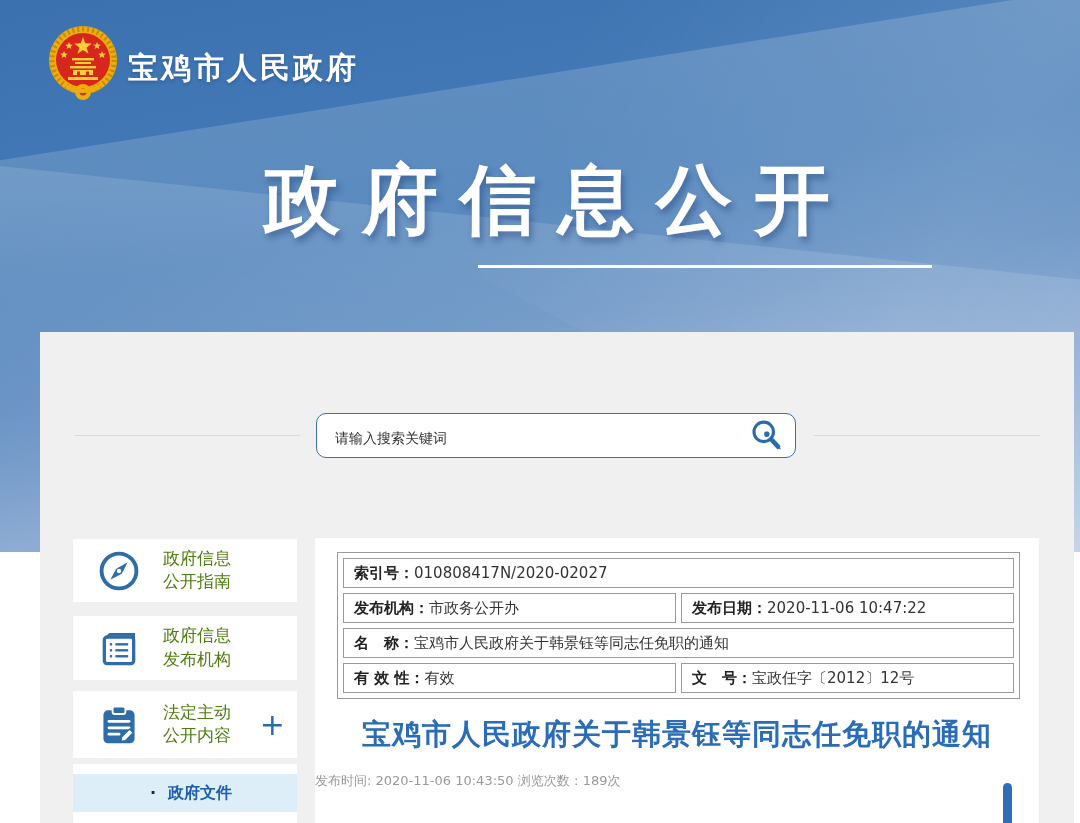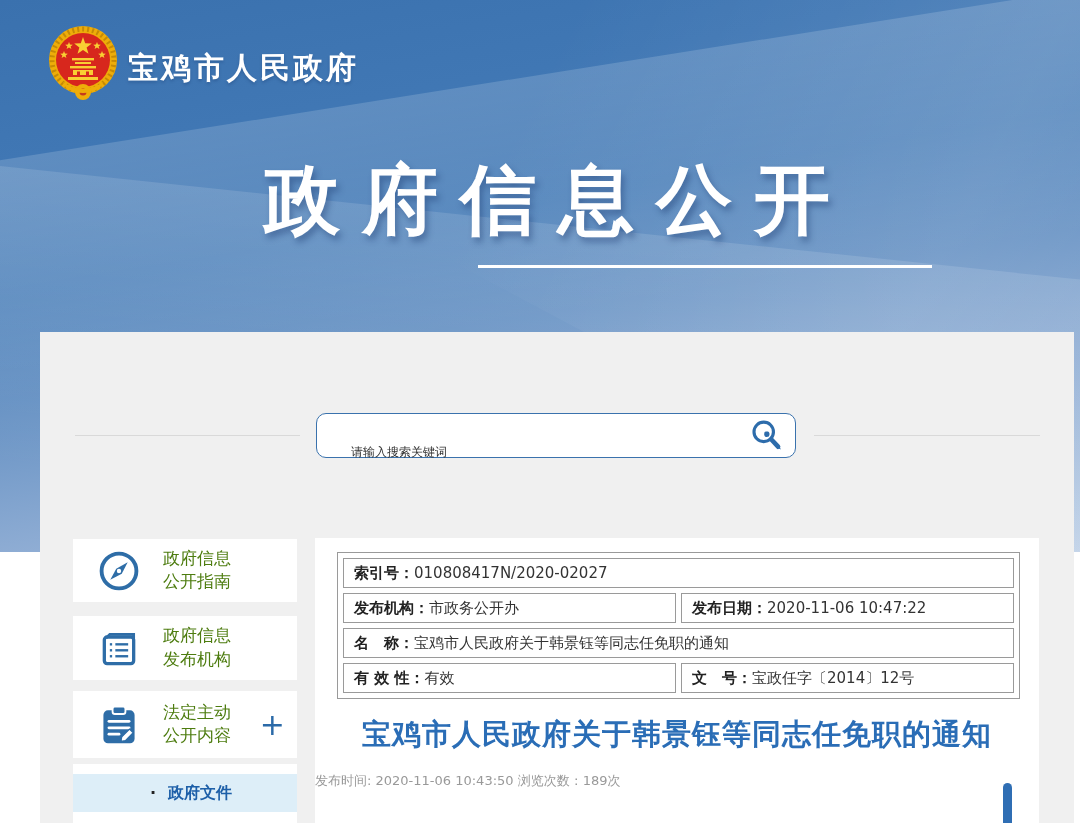--- a/index.html
+++ b/index.html
@@ -32,22 +32,22 @@
 
   
   .gray-panel { position:absolute; left:40px; top:332px; width:1034px; height:491px; background:#f0f0f0; }
 
   
   .deco-line { position:absolute; top:103px; height:1px; background:#d9d9d9; }
   .deco-line.left  { left:35px;  width:225px; }
   .deco-line.right { left:774px; width:226px; }
   .search-box { position:absolute; left:276px; top:81px; width:480px; height:45px; background:#ffffff;
                 border:1px solid #3a72ad; border-radius:10px; }
-  .search-box input { position:absolute; left:0; top:16px; width:420px; height:100%; border:none; outline:none;
-                background:transparent; font-size:12px; color:#333; padding-left:34px;
+  .search-box input { position:absolute; left:0; top:2px; width:420px; height:100%; border:none; outline:none;
+                background:transparent; font-size:14px; color:#333; padding-left:18px;
                 font-family:"DejaVu Sans","Liberation Sans",sans-serif; }
   .search-box input::placeholder { color:#333; opacity:1; }
   .search-icon { position:absolute; right:10px; top:4px; width:37px; height:37px; cursor:pointer; }
 
   
   .side-card { position:absolute; left:33px; width:224px; background:#ffffff; cursor:pointer; }
   .side-card .icon { position:absolute; left:24px; top:50%; transform:translateY(-50%); width:44px; height:44px; }
   .side-card .txt { position:absolute; left:90px; top:50%; transform:translateY(-50%);
                     color:#4d7c0f; font-size:17px; line-height:1.4; white-space:nowrap; }
   .side-card .expander { position:absolute; right:12px; top:50%; transform:translateY(-50%);
@@ -198,21 +198,21 @@
         </tr>
         <tr>
           <td class="c1"><b>发布机构：</b><span>市政务公开办</span></td>
           <td><b>发布日期：</b><span>2020-11-06 10:47:22</span></td>
         </tr>
         <tr>
           <td colspan="2"><b>名　称：</b><span>宝鸡市人民政府关于韩景钰等同志任免职的通知</span></td>
         </tr>
         <tr>
           <td class="c1"><b>有 效 性：</b><span>有效</span></td>
-          <td><b>文　号：</b><span>宝政任字〔2014〕12号</span></td>
+          <td><b>文　号：</b><span>宝政任字〔2012〕12号</span></td>
         </tr>
       </tbody>
         </table>
 
       <div class="article-title">宝鸡市人民政府关于韩景钰等同志任免职的通知</div>
       <div class="article-meta">
         <span>发布时间: 2020-11-06 10:43:50</span>
         <span>浏览次数：189次</span>
       </div>
 

